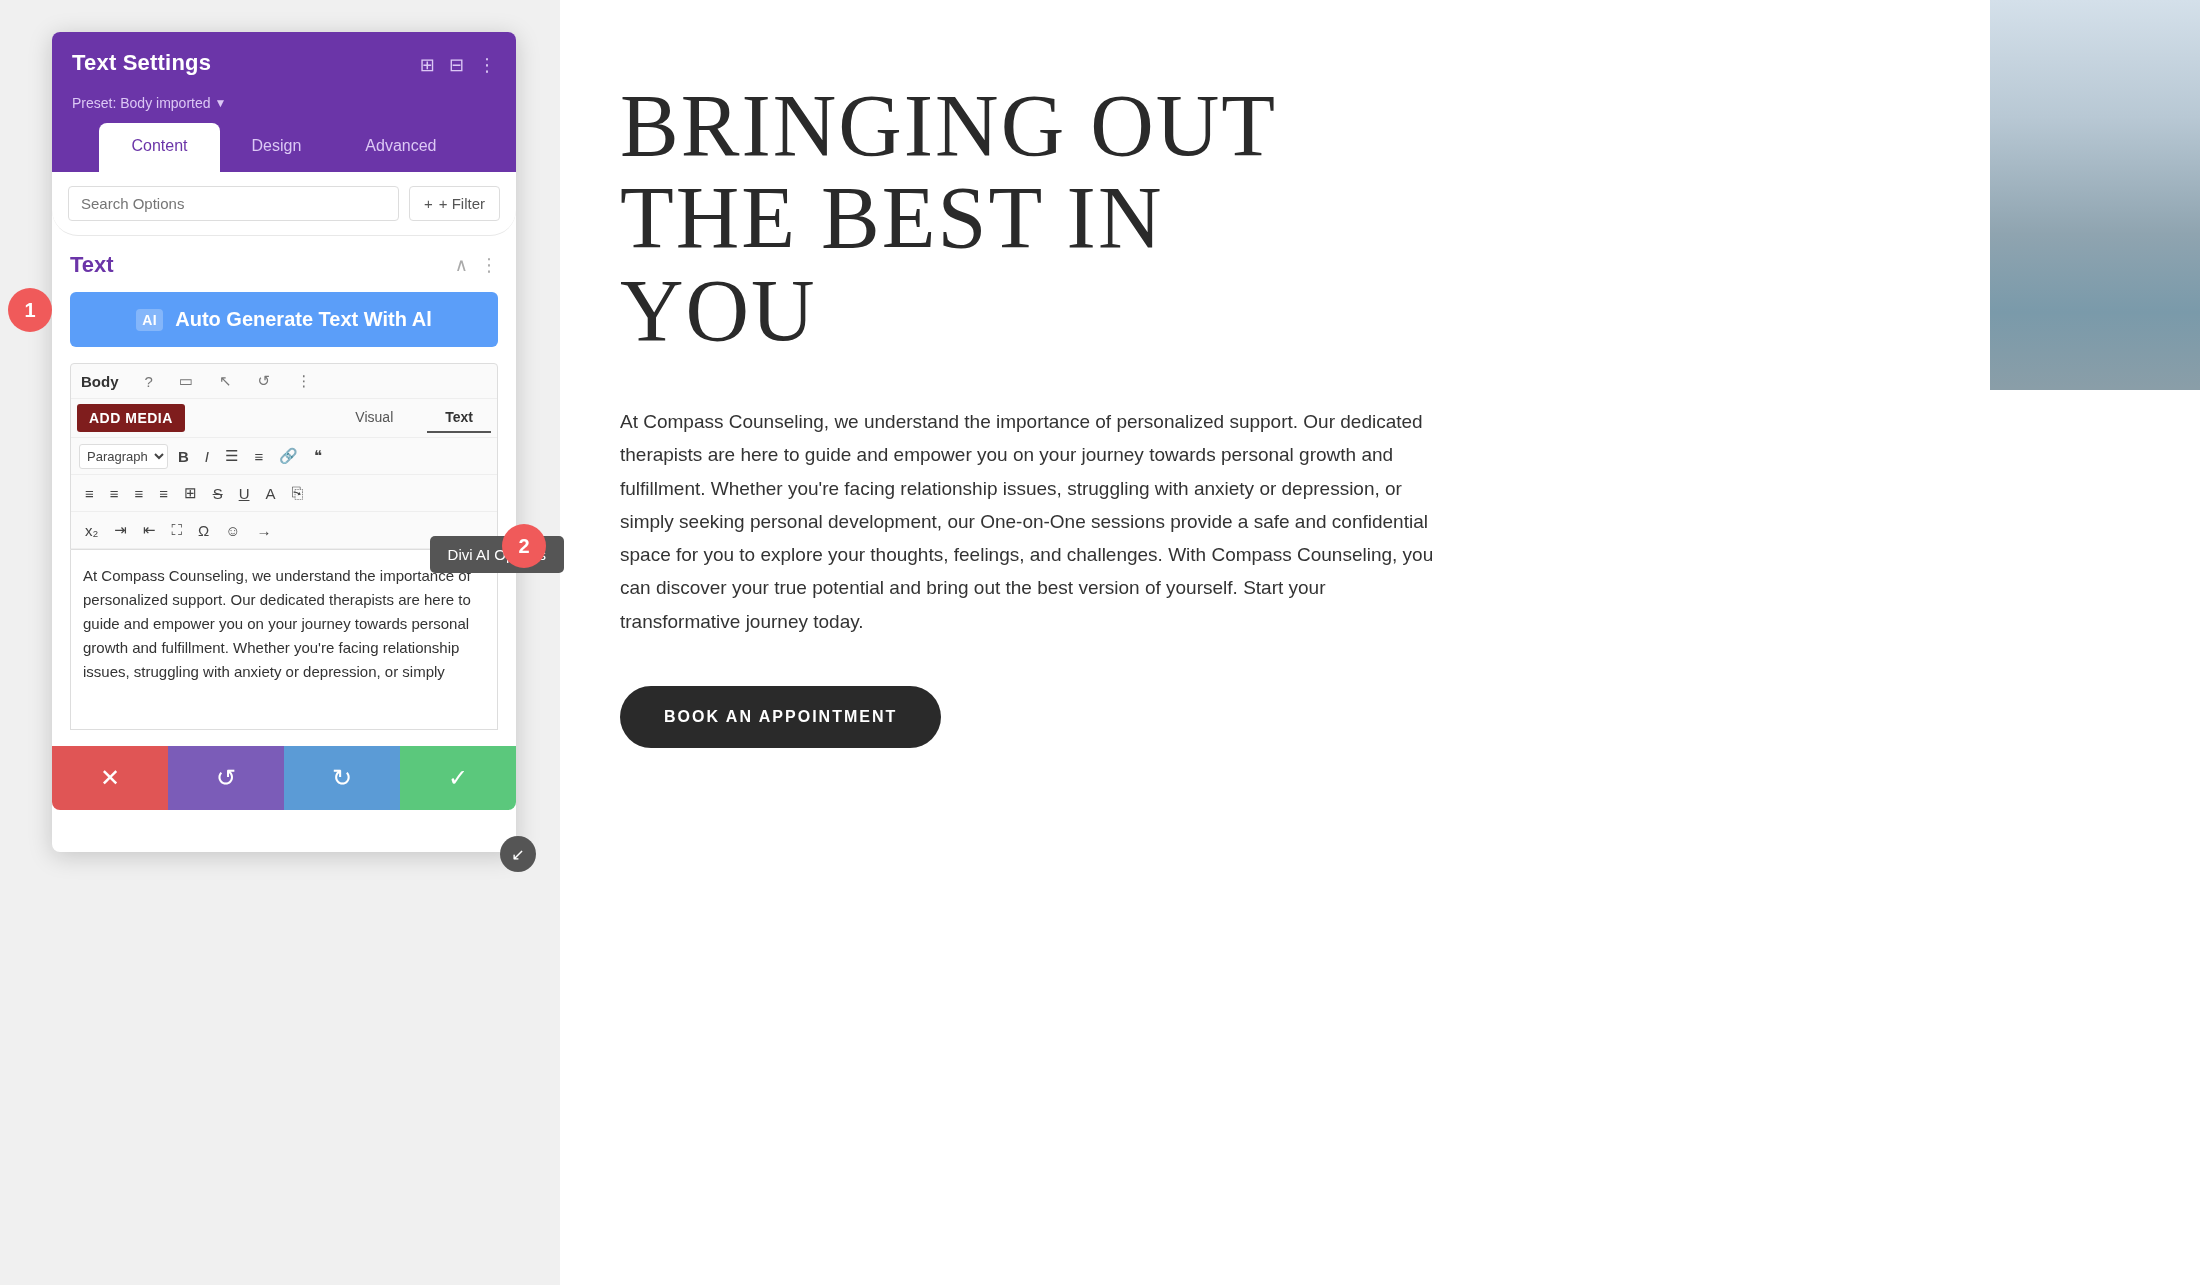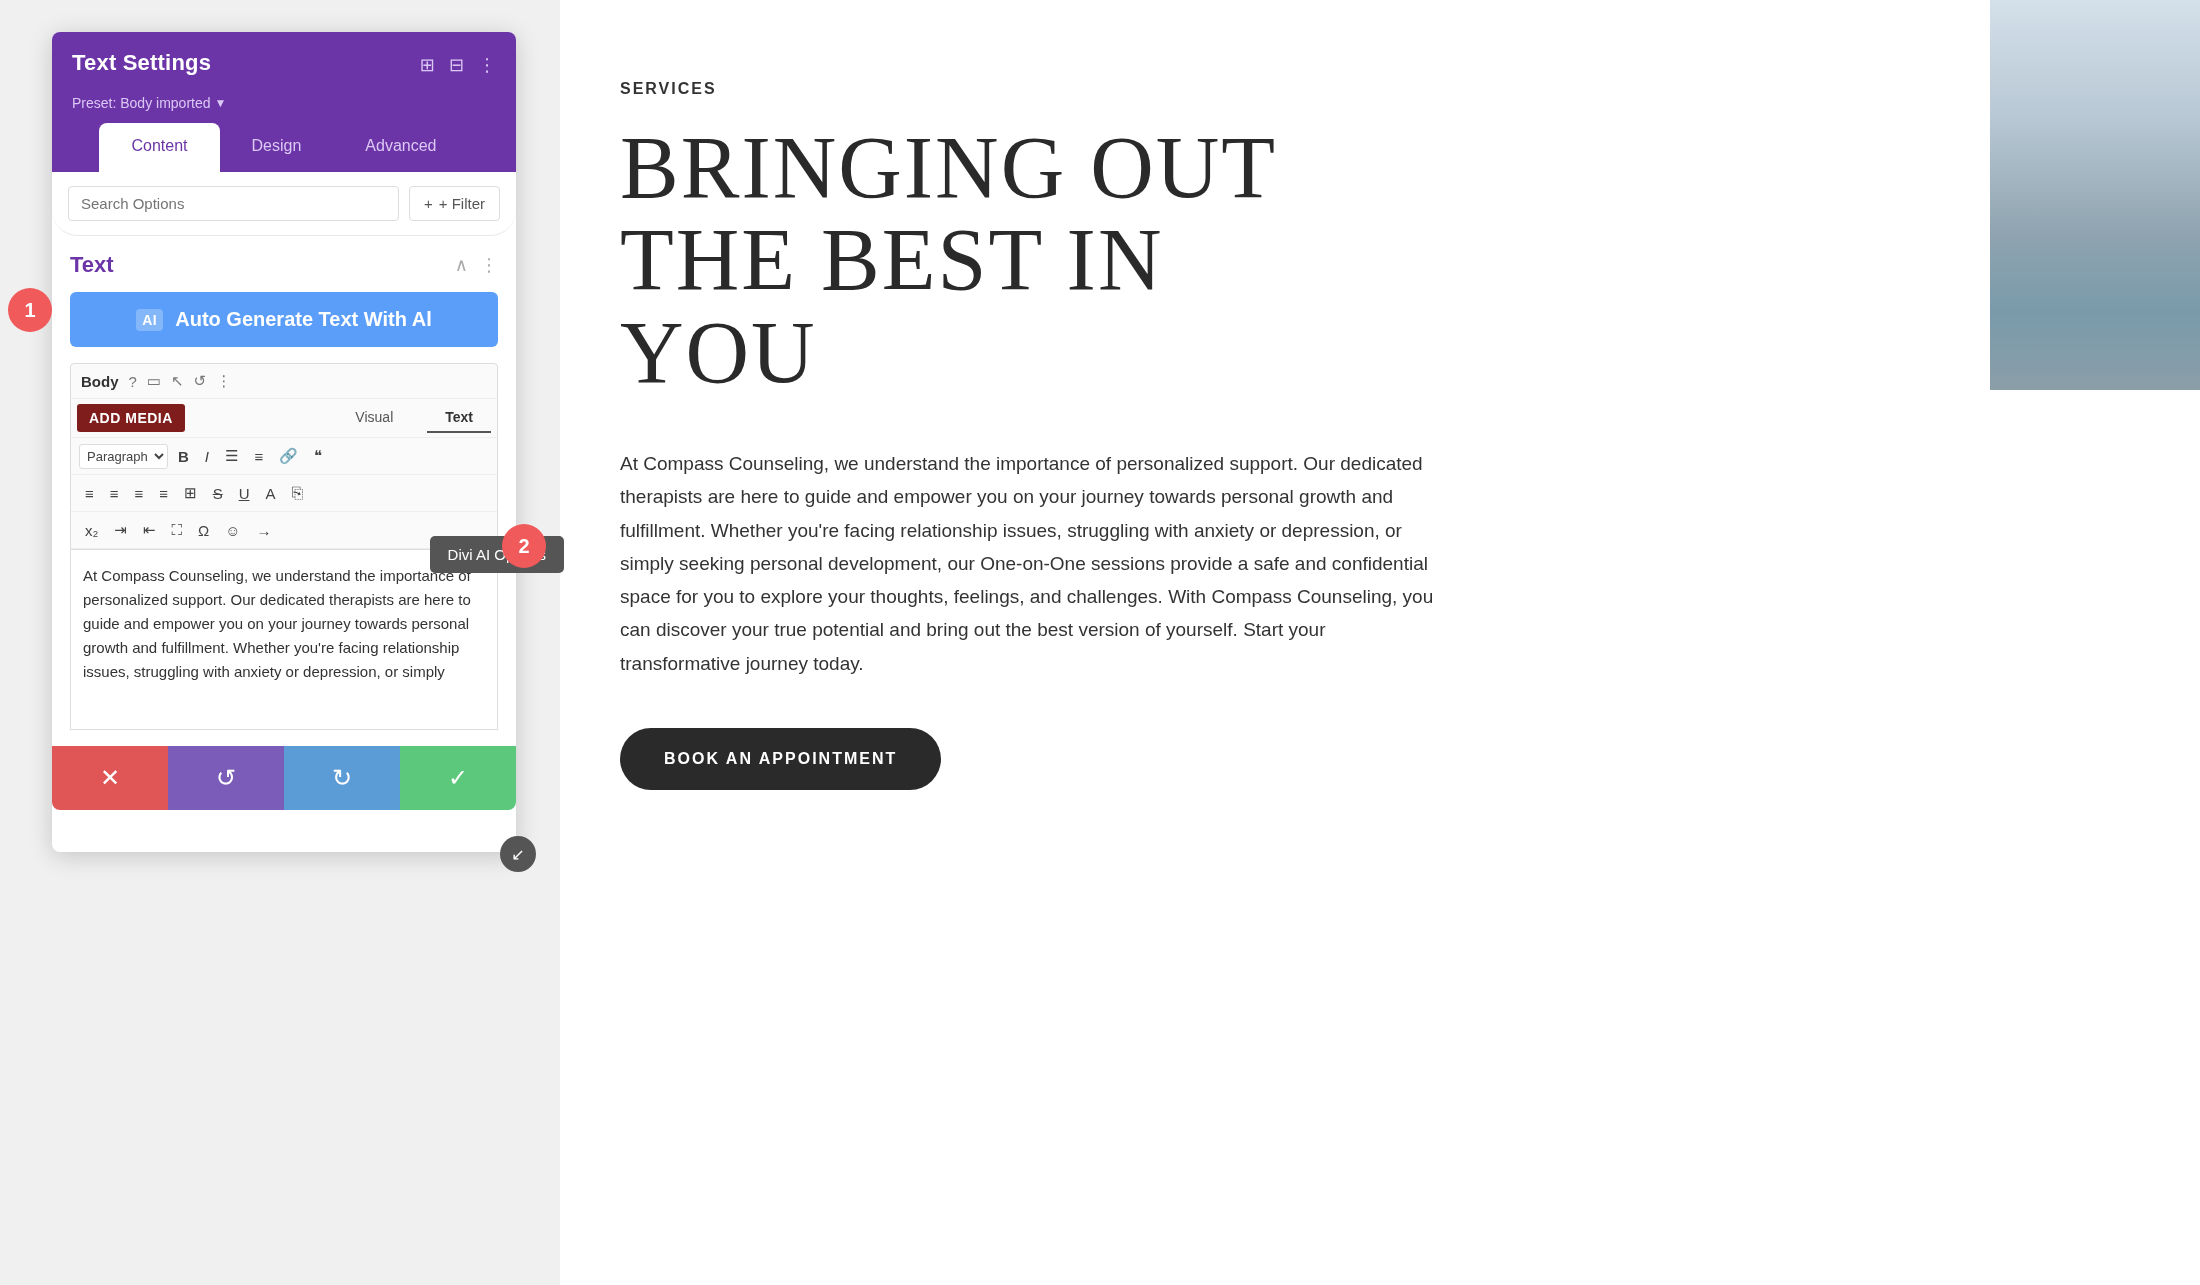--- a/index.html
+++ b/index.html
@@ -177,21 +177,21 @@
 
     
     .editor-toolbar {
       border: 1px solid #ddd;
       border-radius: 4px 4px 0 0;
       background: #fafafa;
     }
     .toolbar-row1 {
       display: flex;
       align-items: flex-end;
-      gap: 10px;
+      gap: 26px;
       padding: 8px 10px;
       border-bottom: 1px solid #eee;
     }
     .toolbar-body-label {
       font-size: 15px;
       font-weight: 600;
       color: #333;
     }
     .toolbar-icon-sm {
       color: #777;
@@ -544,21 +544,20 @@
     <span class="resize-icon">↙</span>
   </div>
 </div>
 
 <div class="content-area">
   
   <div class="corner-image">
     <div class="corner-image-overlay"></div>
   </div>
 
-  <div class="services-label">SERVICES</div>
   
   <div class="main-heading">
     <div>BRINGING OUT</div>
     <div>THE BEST IN</div>
     <div>YOU</div>
   </div>
 
   <p class="body-text">At Compass Counseling, we understand the importance of personalized support. Our dedicated therapists are here to guide and empower you on your journey towards personal growth and fulfillment. Whether you're facing relationship issues, struggling with anxiety or depression, or simply seeking personal development, our One-on-One sessions provide a safe and confidential space for you to explore your thoughts, feelings, and challenges. With Compass Counseling, you can discover your true potential and bring out the best version of yourself. Start your transformative journey today.</p>
 
   <button class="book-btn">BOOK AN APPOINTMENT</button>

